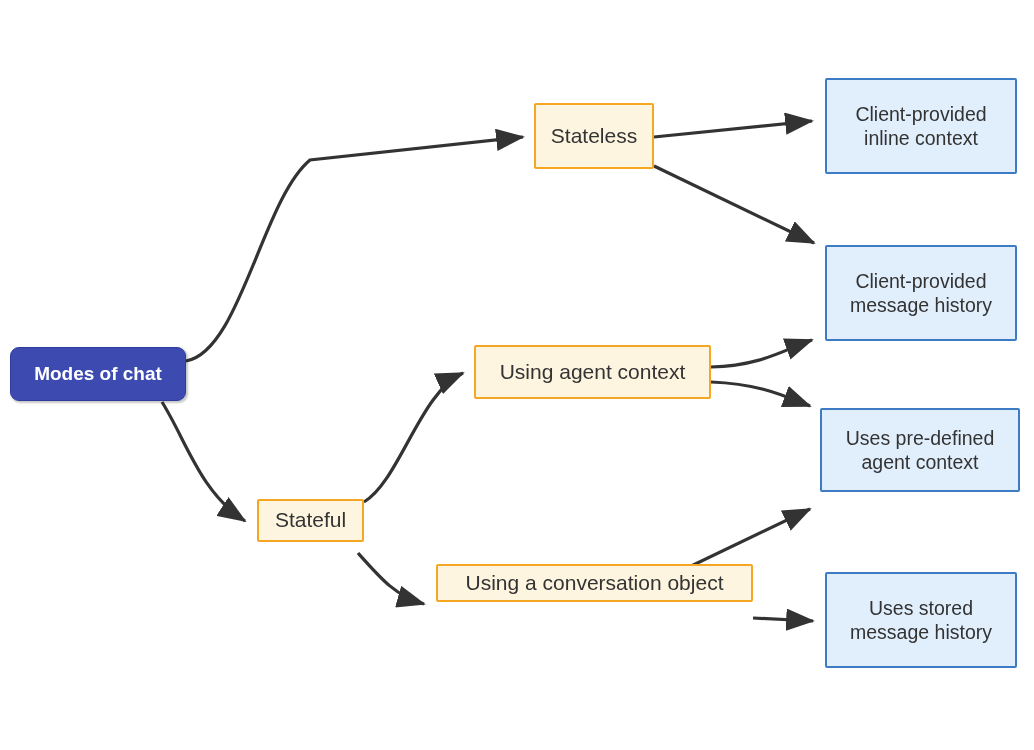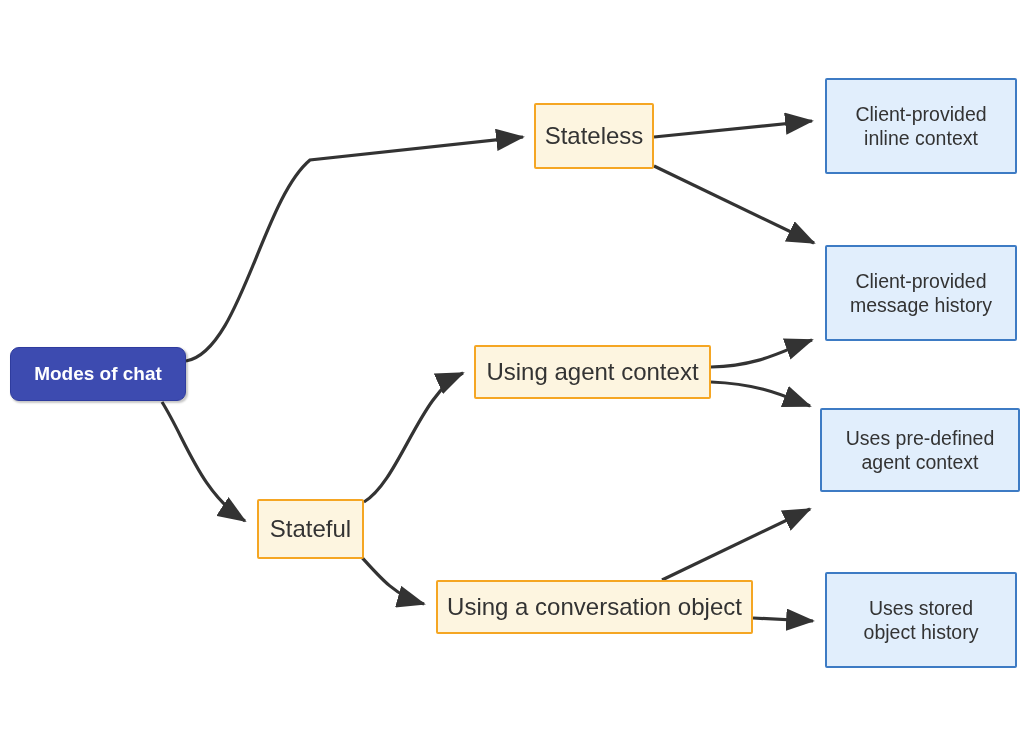--- a/index.html
+++ b/index.html
@@ -48,21 +48,21 @@
     font-size: 19px;
     box-shadow: 1.5px 1.5px 2px rgba(0,0,0,0.22);
     text-align: center;
   }
   
   .node-mid {
     background: #fdf5e0;
     border: 2px solid #f5a623;
     border-radius: 2px;
     color: #333333;
-    font-size: 24px;
+    font-size: 21px;
   }
   
   .node-leaf {
     background: #e1eefc;
     border: 2px solid #3d7bc4;
     border-radius: 2px;
     color: #333333;
     font-size: 19.5px;
   }
 </style>
@@ -89,39 +89,39 @@
         <path d="M 753 618 L 813 621" fill="none" stroke="#333333" stroke-width="3.2" stroke-linecap="butt" marker-end="url(#arrowhead)"></path>
       </g>
   </svg>
   <div id="node-layer">
       <div class="node node-root" style="left: 10px; top: 347px; width: 176px; height: 54px;">
         <span class="node-label">Modes of chat</span>
       </div>
       <div class="node node-mid" style="left: 534px; top: 103px; width: 120px; height: 66px;">
         <span class="node-label">Stateless</span>
       </div>
-      <div class="node node-mid" style="left: 257px; top: 499px; width: 107px; height: 60px;">
+      <div class="node node-mid" style="left: 257px; top: 499px; width: 107px; height: 43px;">
         <span class="node-label">Stateful</span>
       </div>
       <div class="node node-mid" style="left: 474px; top: 345px; width: 237px; height: 54px; text-align: right;">
         <span class="node-label">Using agent context</span>
       </div>
-      <div class="node node-mid" style="left: 436px; top: 580px; width: 317px; height: 54px;">
+      <div class="node node-mid" style="left: 436px; top: 564px; width: 317px; height: 38px;">
         <span class="node-label">Using a conversation object</span>
       </div>
       <div class="node node-leaf" style="left: 825px; top: 78px; width: 192px; height: 96px;">
         <span class="node-label">Client-provided
 inline context</span>
       </div>
       <div class="node node-leaf" style="left: 825px; top: 245px; width: 192px; height: 96px;">
         <span class="node-label">Client-provided
 message history</span>
       </div>
       <div class="node node-leaf" style="left: 820px; top: 408px; width: 200px; height: 84px;">
         <span class="node-label">Uses pre-defined
 agent context</span>
       </div>
       <div class="node node-leaf" style="left: 825px; top: 572px; width: 192px; height: 96px;">
         <span class="node-label">Uses stored
-object history</span>
+message history</span>
       </div>
     </div>
 </div>
 
 </body></html>

